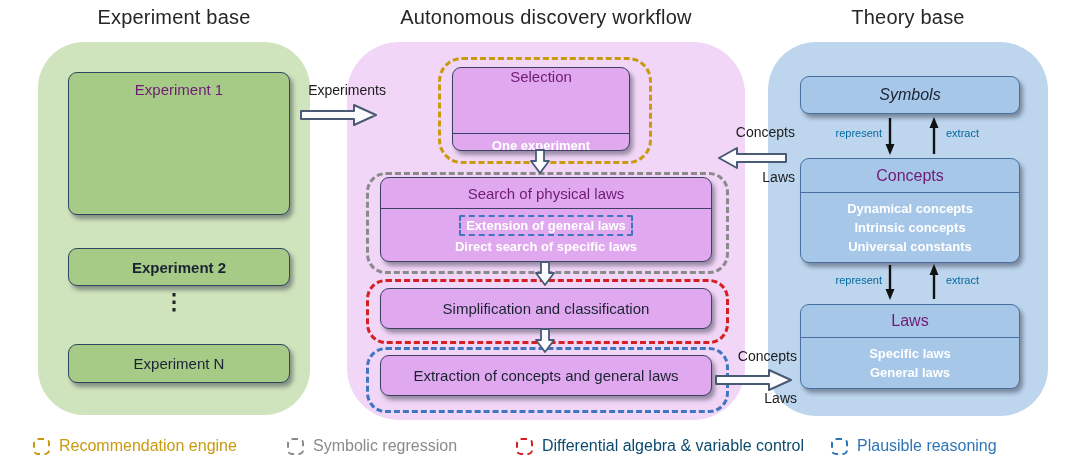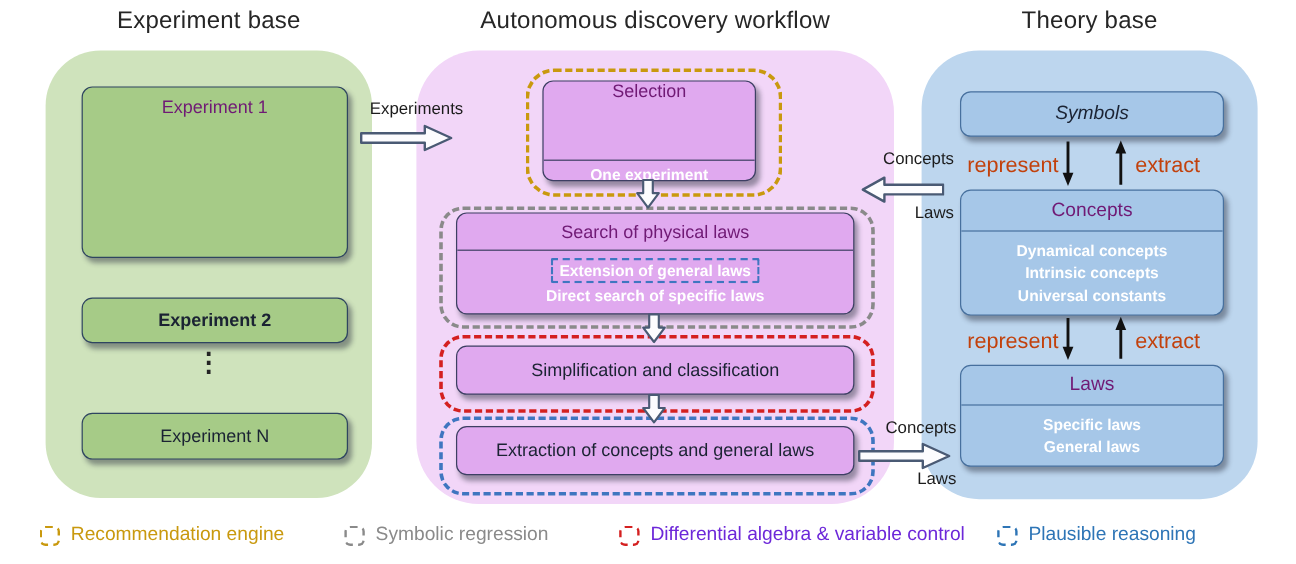--- a/index.html
+++ b/index.html
@@ -51,21 +51,21 @@
     padding:0 5px;line-height:17px;margin:0 auto 1px auto;
   }
   .ellipsis{
     position:absolute;left:38px;width:272px;top:296px;text-align:center;
     font-size:22px;font-weight:bold;color:#242424;line-height:11px;z-index:3;
   }
   .flow-label{
     position:absolute;font-size:14px;color:#1c1c1c;text-align:right;z-index:4;
   }
   .arrow{position:absolute;z-index:5;}
-  .varrow-label{position:absolute;font-size:18px;color:#c2410c;z-index:4;}
+  .varrow-label{position:absolute;font-size:11px;color:#0369a1;z-index:4;}
 
   .legend-item{
     position:absolute;top:432px;display:flex;align-items:center;gap:9px;height:28px;z-index:4;
   }
   .legend-icon{
     width:17px;height:17px;border:2.5px dashed;border-radius:5px;box-sizing:border-box;flex:none;
   }
   .legend-label{font-size:16px;white-space:nowrap;}
 </style>
 </head>
@@ -188,20 +188,20 @@
   <div class="legend-item" style="left:33px;">
     <span class="legend-icon" style="border-color: rgb(201, 153, 14);"></span>
     <span class="legend-label" style="color: rgb(201, 153, 14);">Recommendation engine</span>
   </div>
   <div class="legend-item" style="left:287px;">
     <span class="legend-icon" style="border-color: rgb(138, 138, 138);"></span>
     <span class="legend-label" style="color: rgb(138, 138, 138);">Symbolic regression</span>
   </div>
   <div class="legend-item" style="left:516px;">
     <span class="legend-icon" style="border-color: rgb(212, 32, 32);"></span>
-    <span class="legend-label" style="color: #6d28d9;">Differential algebra &amp; variable control</span>
+    <span class="legend-label" style="color: #0c4a6e;">Differential algebra &amp; variable control</span>
   </div>
   <div class="legend-item" style="left:831px;">
     <span class="legend-icon" style="border-color: rgb(46, 117, 182);"></span>
     <span class="legend-label" style="color: rgb(46, 117, 182);">Plausible reasoning</span>
   </div>
 
 </div>
 
 </body></html>

